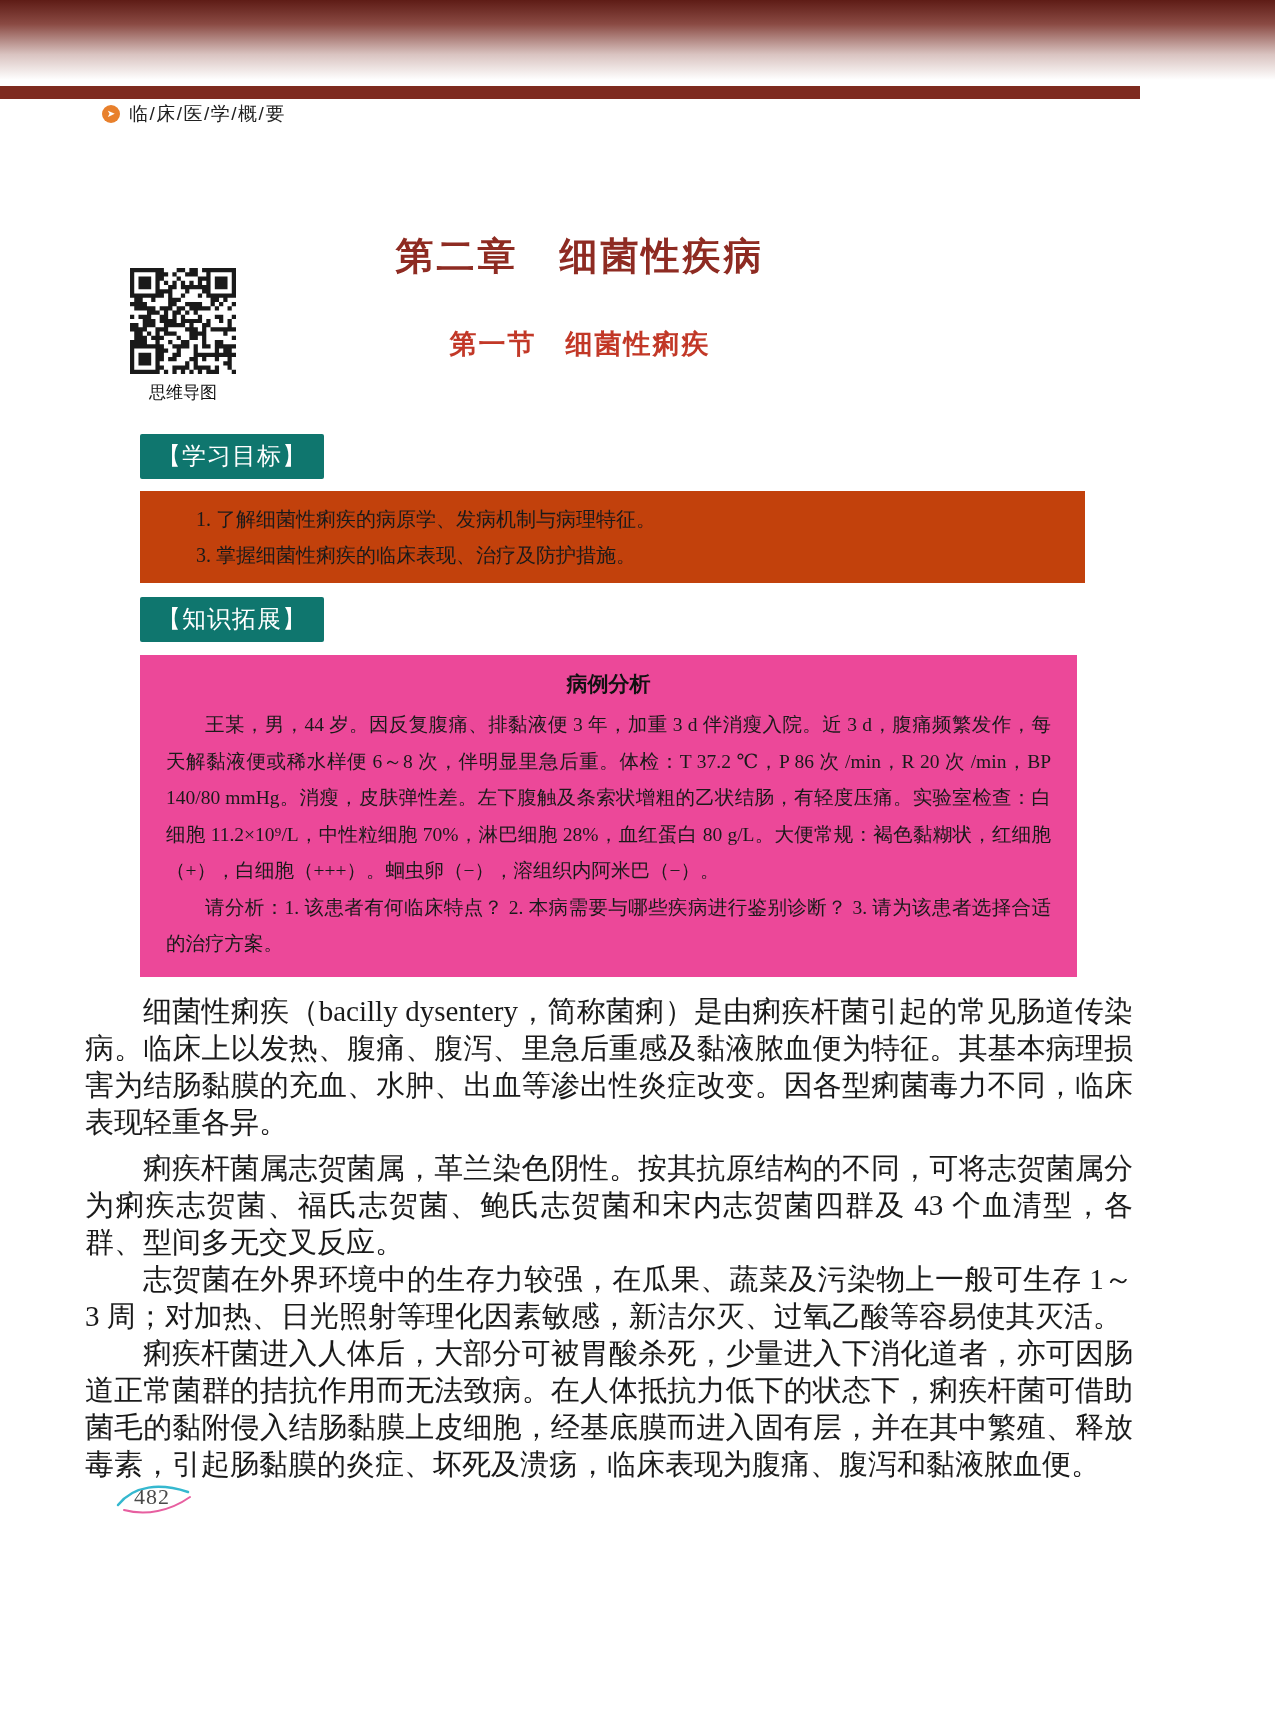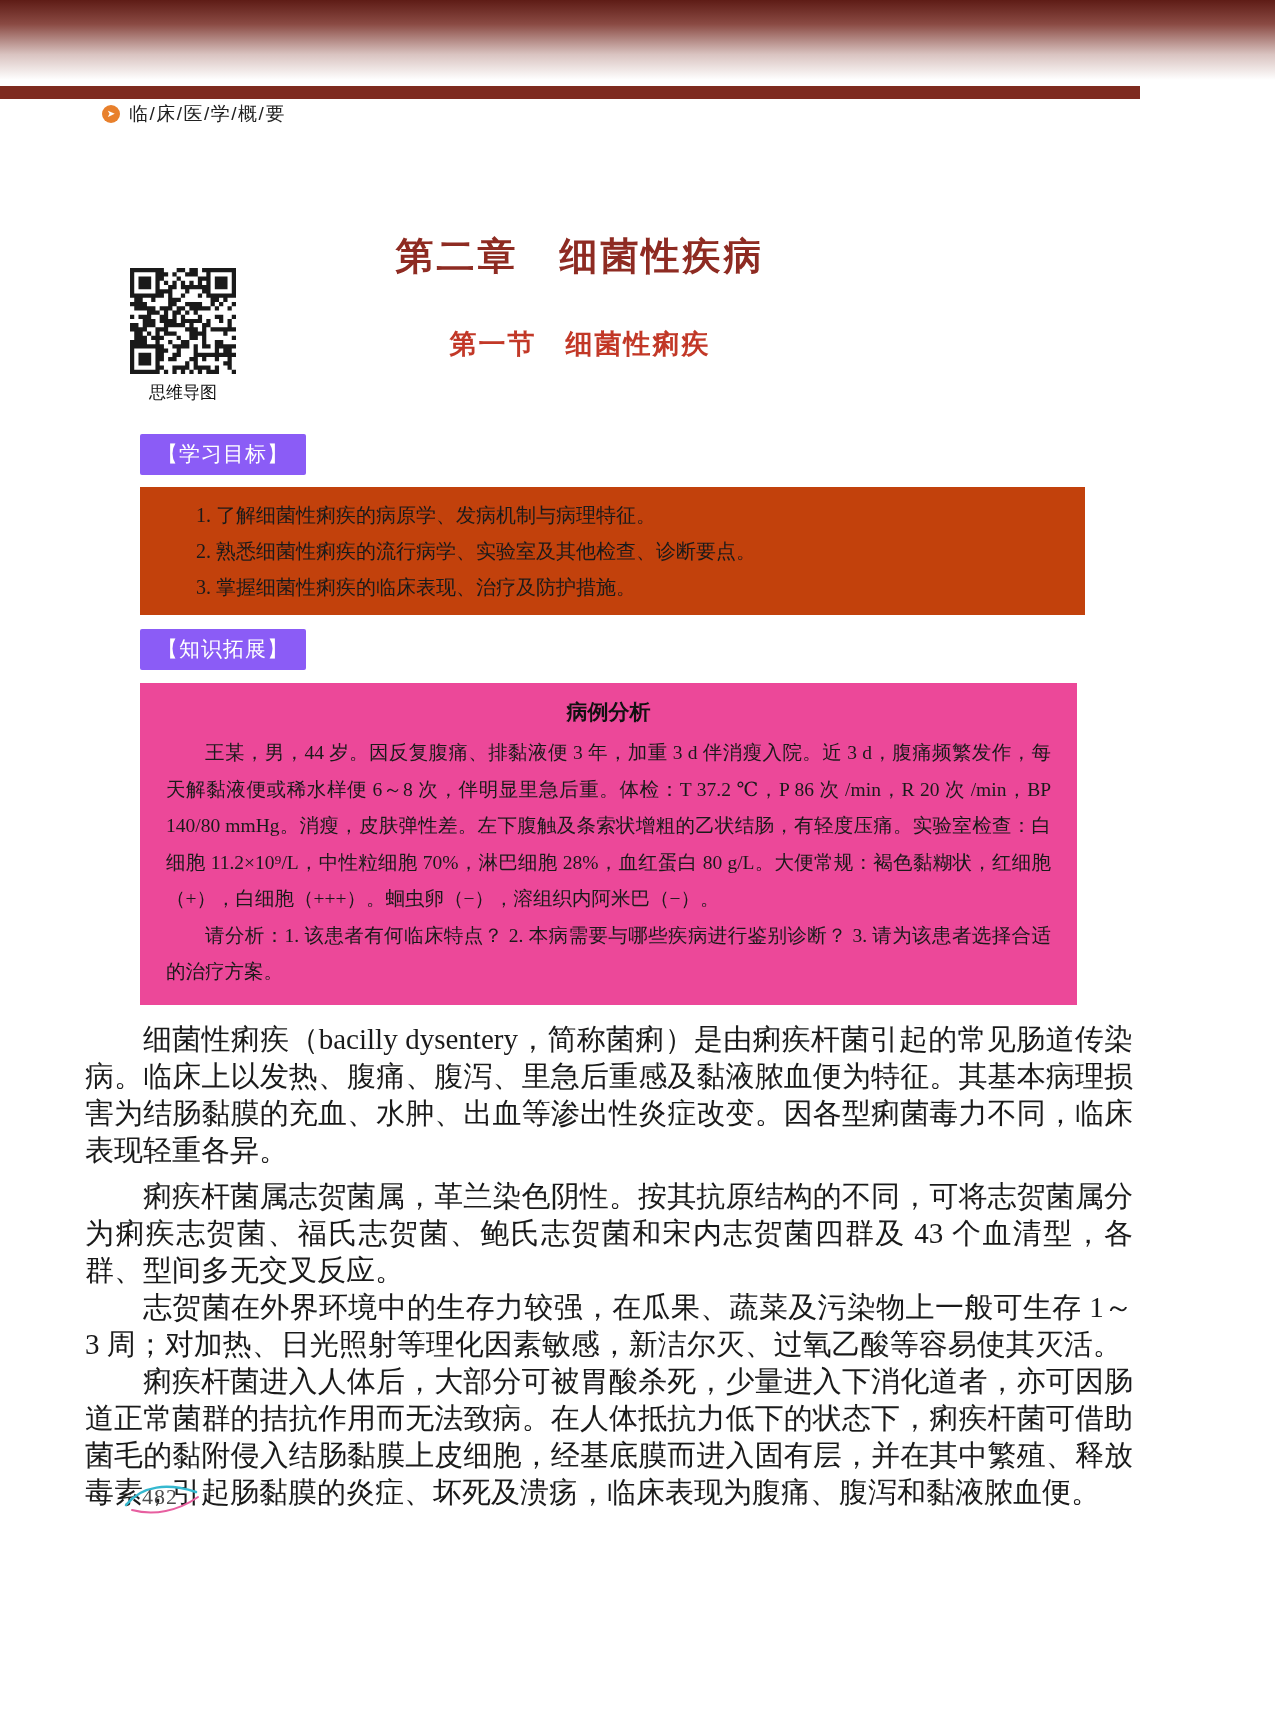--- a/index.html
+++ b/index.html
@@ -33,22 +33,22 @@
   .chapter-title{
     font-family:"Liberation Sans","DejaVu Sans",sans-serif;font-size:38px;font-weight:bold;
     color:#8e2b22;letter-spacing:3px;line-height:44px;margin:0;
   }
   .section-title{
     font-family:"Liberation Sans","DejaVu Sans",sans-serif;font-size:27px;font-weight:600;
     color:#c23827;letter-spacing:2px;line-height:32px;margin:50px 0 0 0;
   }
 
   .banner{
-    width:fit-content;background:#8b5cf6;color:#fff;border-radius:2px;
-    font-family:"Liberation Sans","DejaVu Sans",sans-serif;font-size:21px;letter-spacing:1px;
+    width:fit-content;background:#0f766e;color:#fff;border-radius:2px;
+    font-family:"Liberation Sans","DejaVu Sans",sans-serif;font-size:24px;letter-spacing:1px;
     padding:6px 17px 7px;margin-left:140px;
   }
   .banner-learning{margin-top:74px;}
   .banner-knowledge{margin-top:14px;}
   .banner-pathogen{margin-top:14px;}
 
   .box{margin-left:140px;width:885px;}
   .pink-box{background:#c2410c;margin-top:12px;padding:10px 30px;}
   .pink-box p{margin:0;padding-left:26px;font-size:20px;line-height:36px;}
 
@@ -57,21 +57,21 @@
     text-align:center;font-family:"Liberation Sans","DejaVu Sans",sans-serif;
     font-weight:bold;font-size:21px;margin:2px 0 9px 0;color:#111;
   }
   .case-p{margin:0;font-size:19.5px;line-height:36.5px;text-align:justify;text-indent:2em;}
 
   .body-block{margin-left:85px;width:1048px;}
   .body-block.after-box{margin-top:16px;}
   .body-block.after-banner{margin-top:9px;}
   .body-block p{margin:0;font-size:29px;line-height:37px;text-align:justify;text-indent:2em;}
 
-  .footer{position:absolute;left:120px;top:1478px;width:84px;height:40px;}
+  .footer{position:absolute;left:112px;top:1478px;width:84px;height:40px;}
   .footer svg{position:absolute;top:0;left:0;}
   .page-number{
     position:absolute;left:22px;top:6px;font-size:22px;color:#4a4a4a;letter-spacing:1px;
     font-family:"Liberation Serif","DejaVu Serif",serif;
   }
 </style>
 </head>
 <body>
 
 <div class="page">
@@ -97,21 +97,20 @@
 
     <div class="title-wrap">
       <h1 class="chapter-title">第二章　细菌性疾病</h1>
       <h2 class="section-title">第一节　细菌性痢疾</h2>
     </div>
 
     <div class="banner banner-learning">【学习目标】</div>
 
     <div class="box pink-box">
       <p>1. 了解细菌性痢疾的病原学、发病机制与病理特征。</p>
-      <p>2. 熟悉细菌性痢疾的流行病学、实验室及其他检查、诊断要点。</p>
       <p>3. 掌握细菌性痢疾的临床表现、治疗及防护措施。</p>
     </div>
 
     <div class="banner banner-knowledge">【知识拓展】</div>
 
     <div class="box blue-box">
       <div class="case-title">病例分析</div>
       <p class="case-p">王某，男，44 岁。因反复腹痛、排黏液便 3 年，加重 3 d 伴消瘦入院。近 3 d，腹痛频繁发作，每天解黏液便或稀水样便 6～8 次，伴明显里急后重。体检：T 37.2 ℃，P 86 次 /min，R 20 次 /min，BP 140/80 mmHg。消瘦，皮肤弹性差。左下腹触及条索状增粗的乙状结肠，有轻度压痛。实验室检查：白细胞 11.2×10⁹/L，中性粒细胞 70%，淋巴细胞 28%，血红蛋白 80 g/L。大便常规：褐色黏糊状，红细胞（+），白细胞（+++）。蛔虫卵（−），溶组织内阿米巴（−）。</p>
       <p class="case-p">请分析：1. 该患者有何临床特点？ 2. 本病需要与哪些疾病进行鉴别诊断？ 3. 请为该患者选择合适的治疗方案。</p>
     </div>

